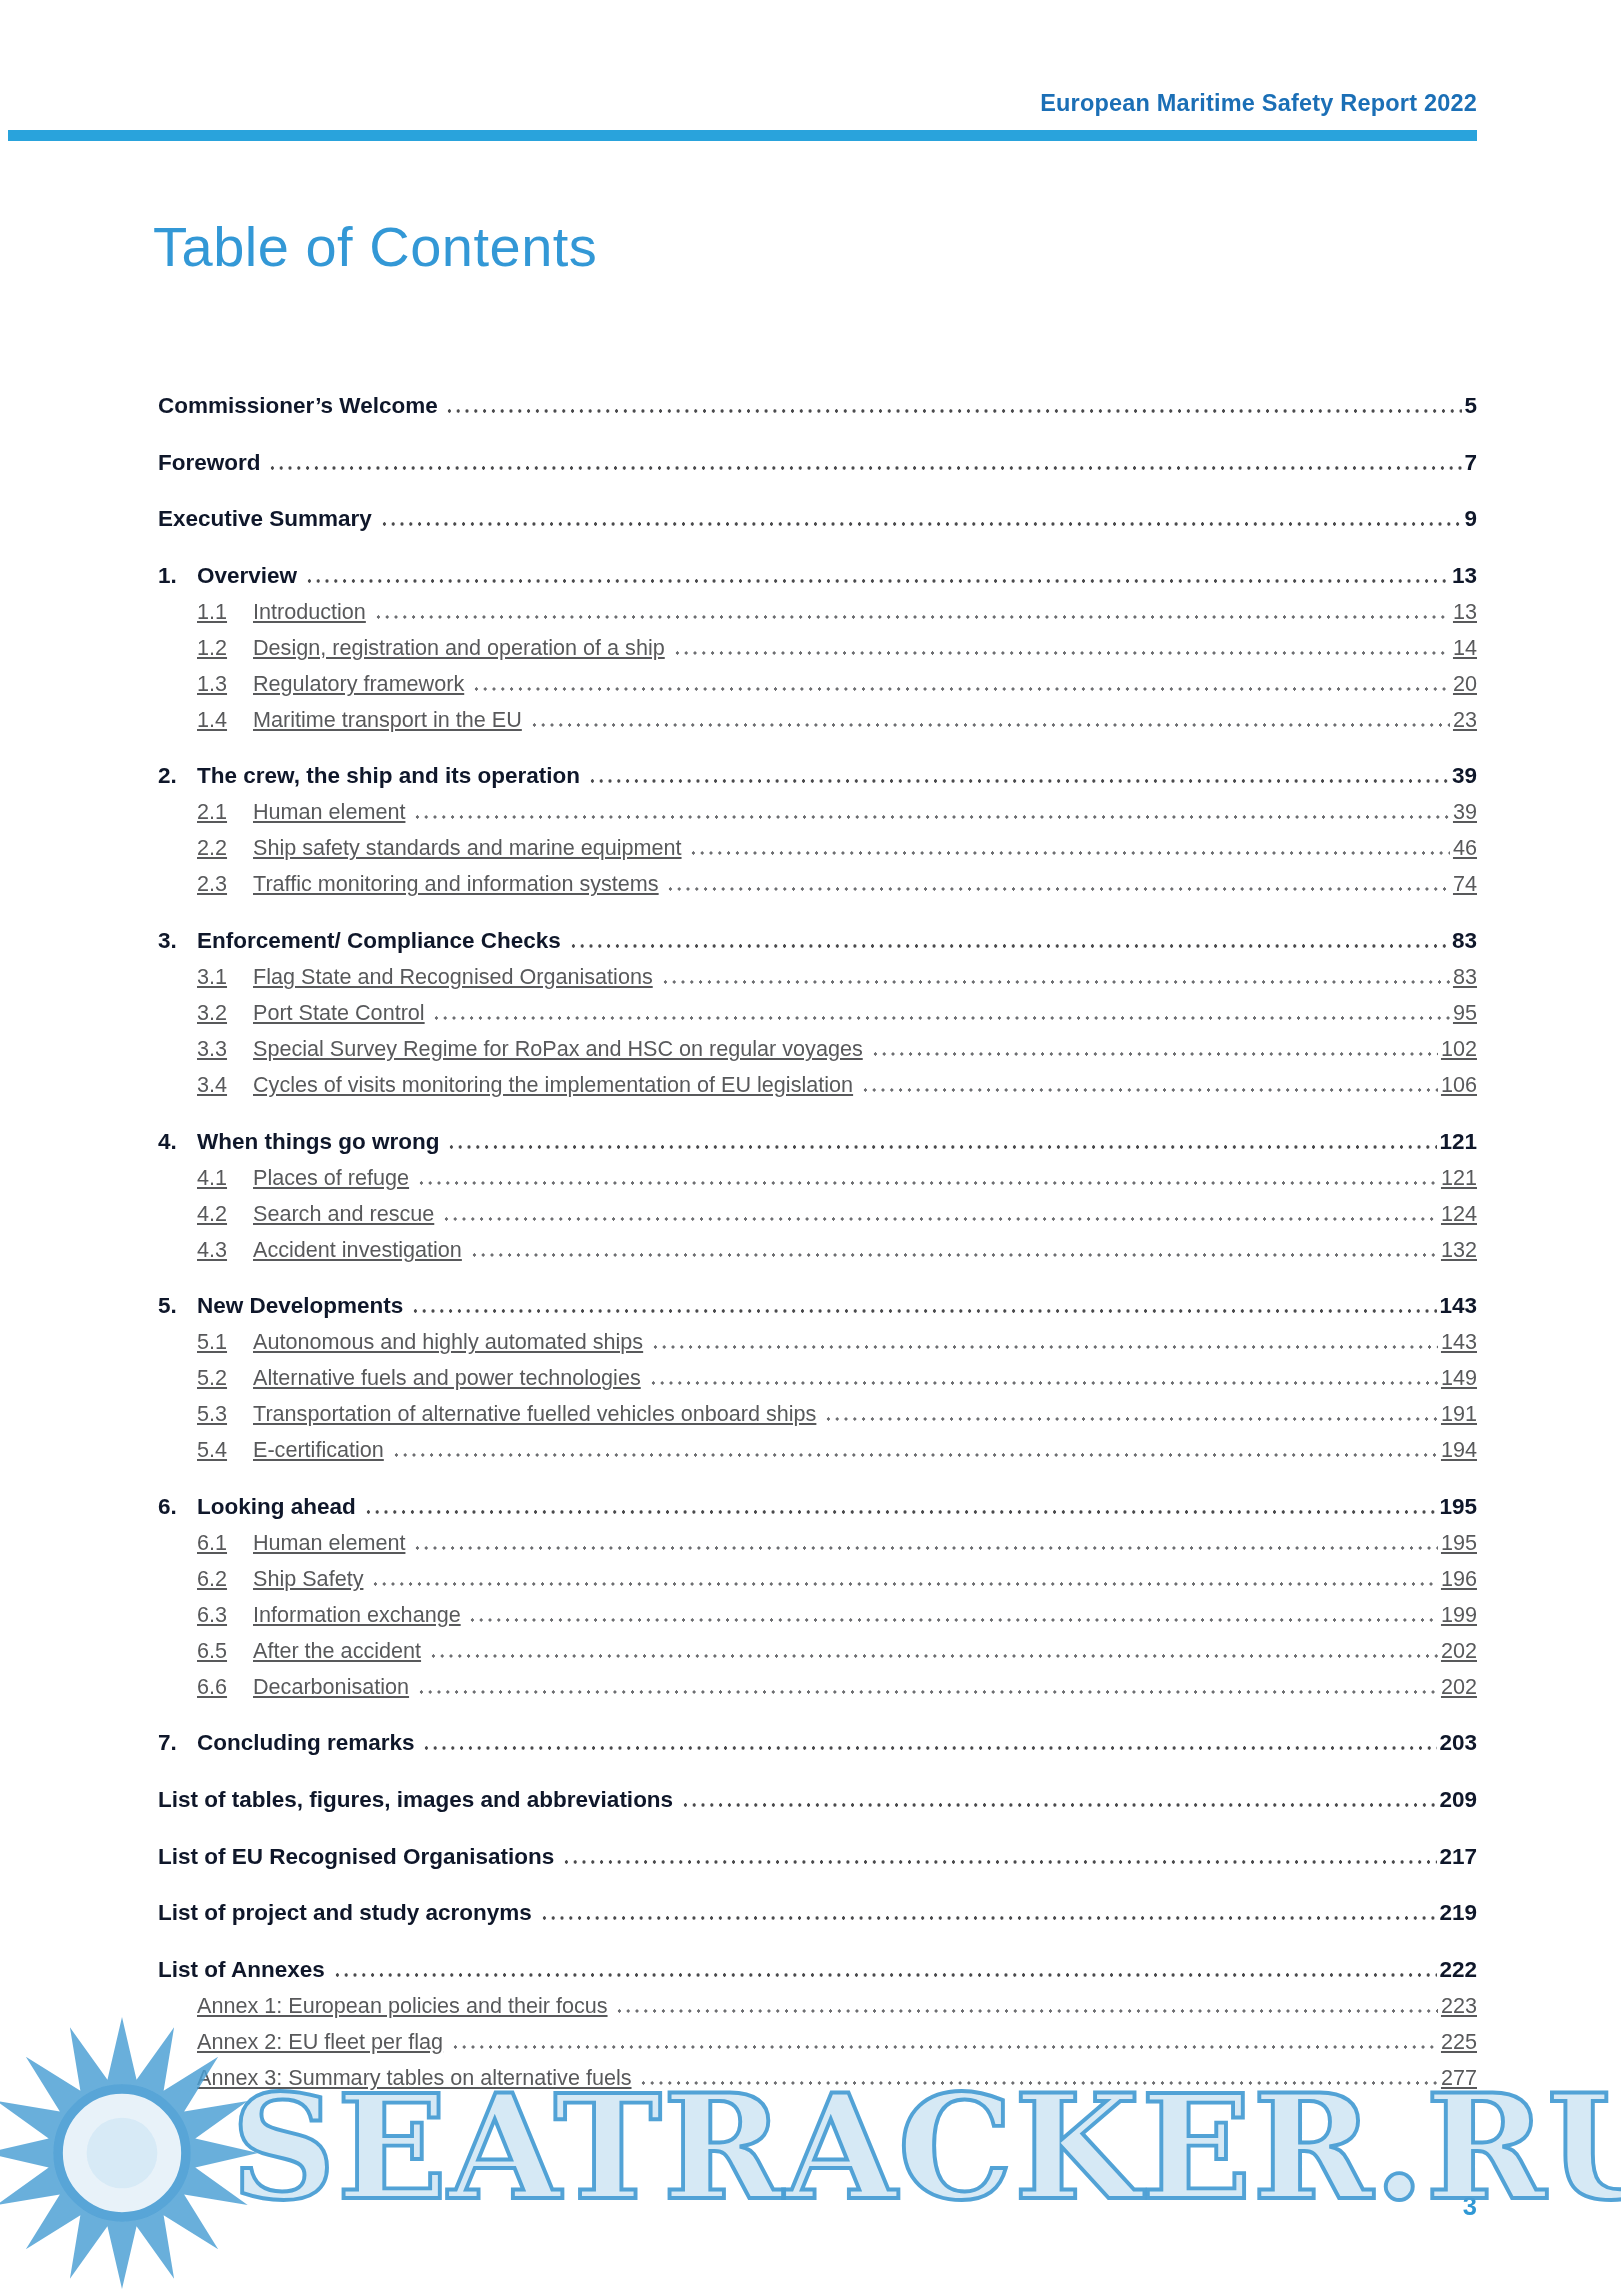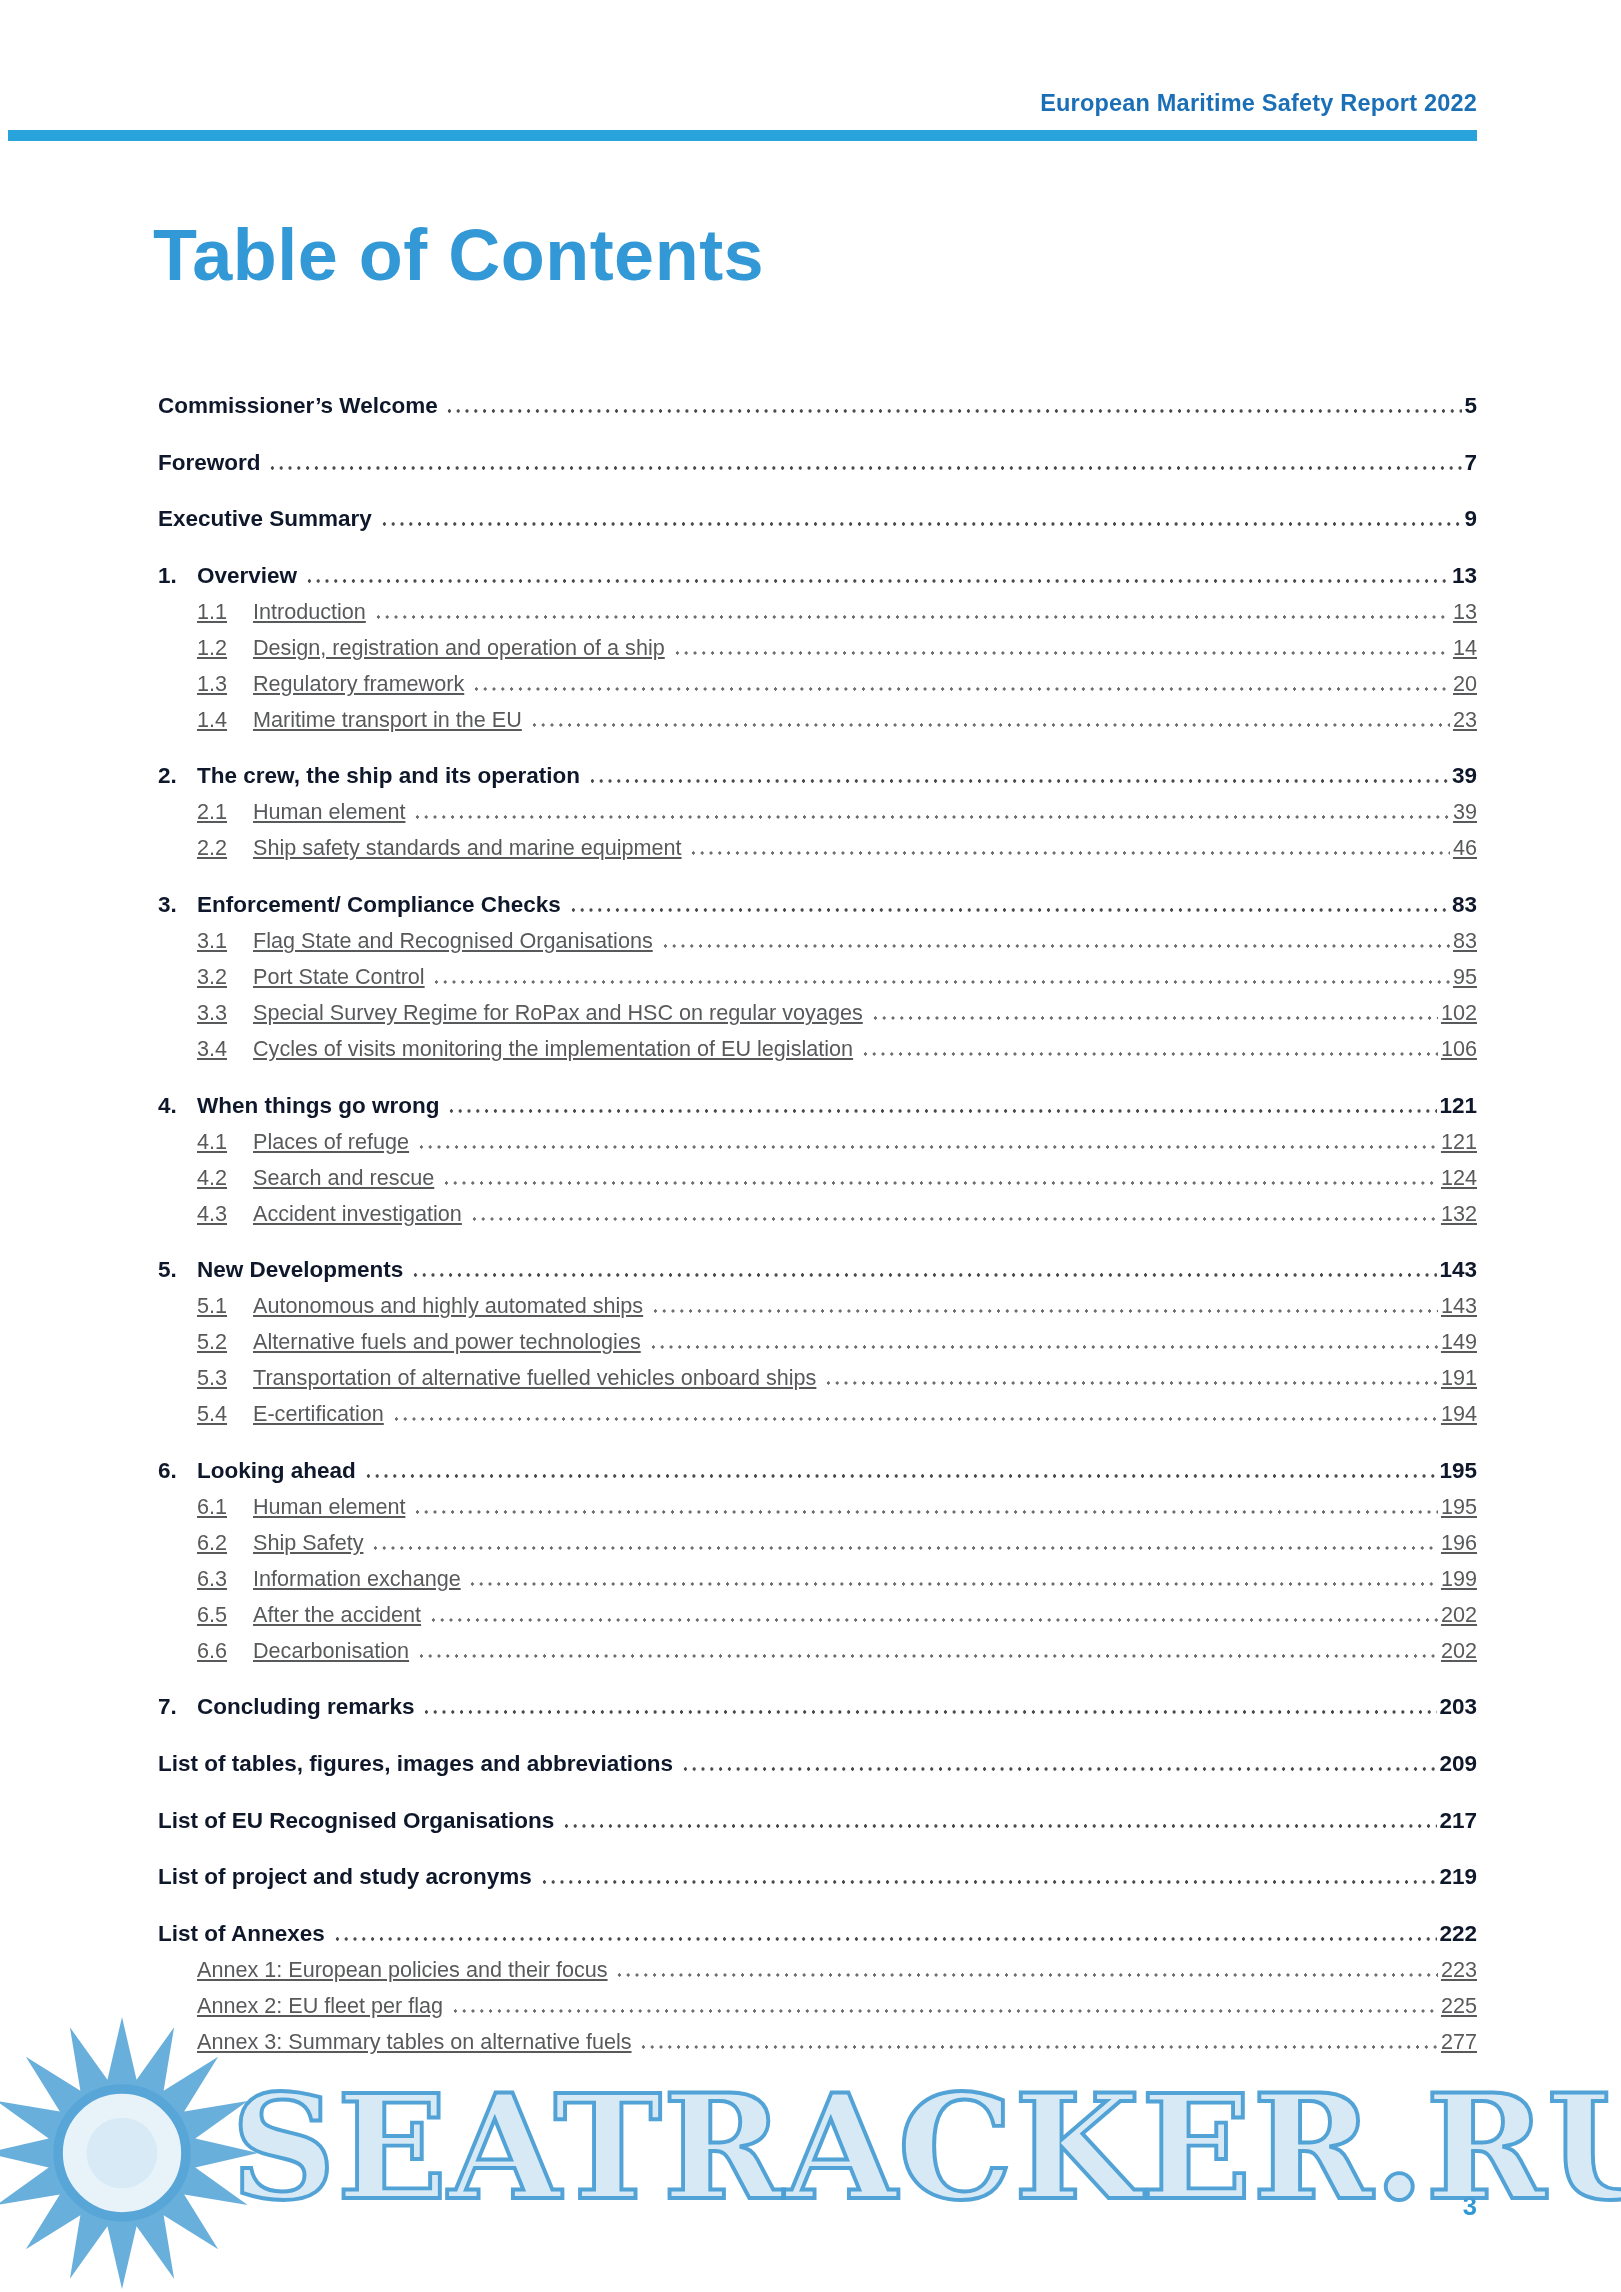--- a/index.html
+++ b/index.html
@@ -32,22 +32,22 @@
     width: 1469px;
     height: 10.8px;
     background: #29a3dc;
   }
 
   
   .page-title {
     position: absolute;
     top: 214px;
     left: 153px;
-    font-size: 72px;
-    font-weight: 700;
+    font-size: 56px;
+    font-weight: 400;
     color: #3398d6;
     letter-spacing: 0.5px;
   }
 
   
   .toc {
     position: absolute;
     top: 388px;
     left: 158px;
     width: 1319px;
@@ -203,20 +203,26 @@
     <span class="toc-label">Human element</span>
     <span class="toc-dots"></span>
     <span class="toc-page">39</span>
   </div>
       <div class="toc-row sub">
     <span class="toc-num">2.2</span>
     <span class="toc-label">Ship safety standards and marine equipment</span>
     <span class="toc-dots"></span>
     <span class="toc-page">46</span>
   </div>
+      <div class="toc-row sub">
+    <span class="toc-num">2.3</span>
+    <span class="toc-label">Traffic monitoring and information systems</span>
+    <span class="toc-dots"></span>
+    <span class="toc-page">74</span>
+  </div>
       <div class="toc-row head">
     <span class="toc-num">3.</span>
     <span class="toc-label">Enforcement/ Compliance Checks</span>
     <span class="toc-dots"></span>
     <span class="toc-page">83</span>
   </div>
       <div class="toc-row sub">
     <span class="toc-num">3.1</span>
     <span class="toc-label">Flag State and Recognised Organisations</span>
     <span class="toc-dots"></span>

